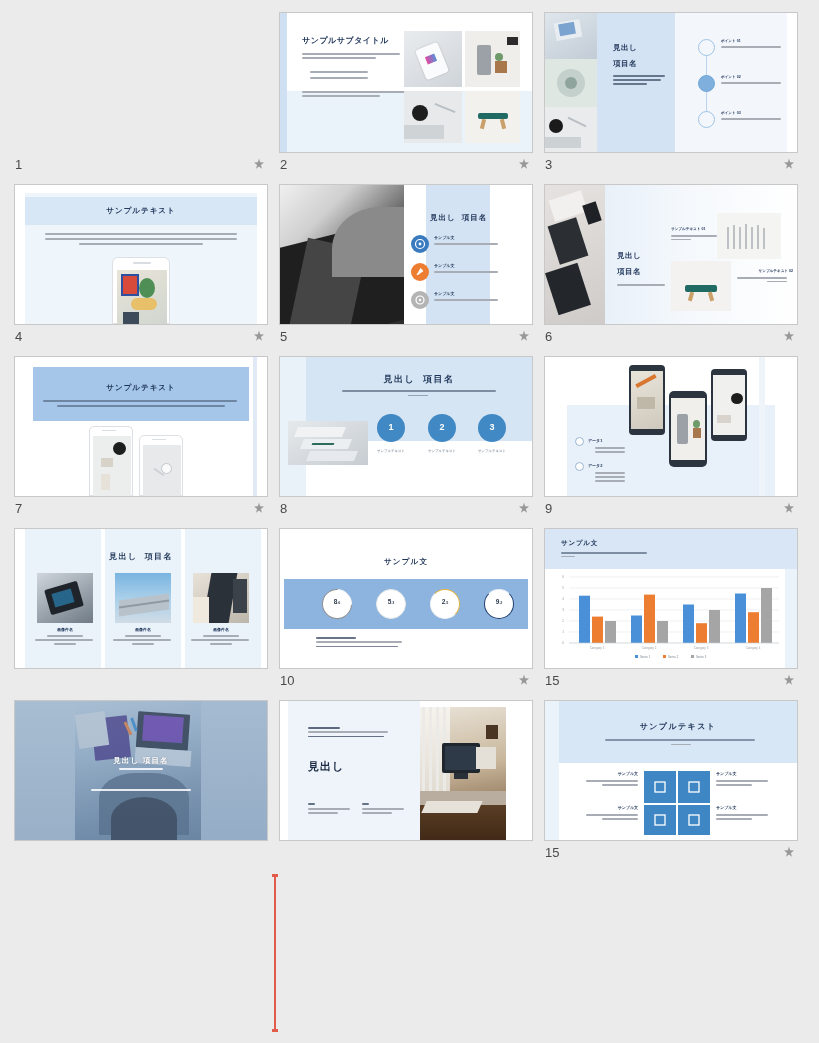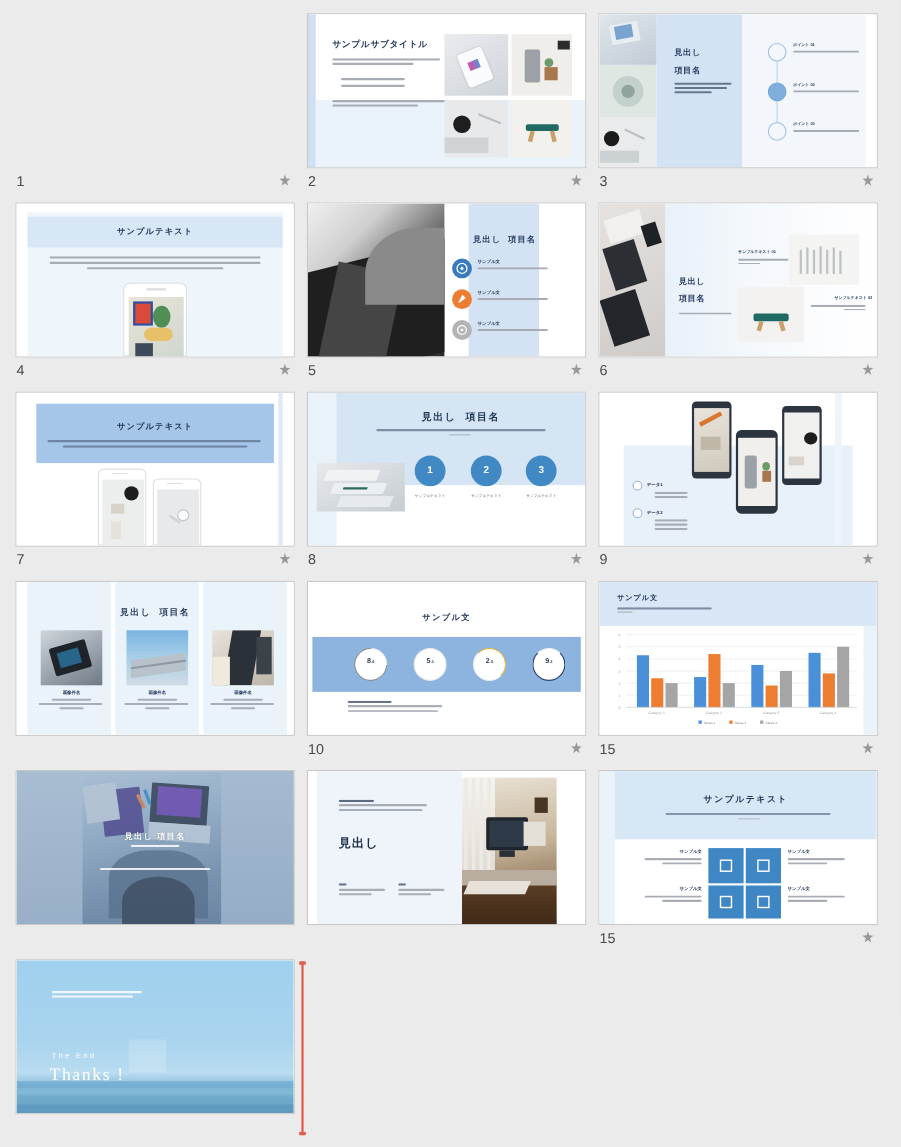--- a/index.html
+++ b/index.html
@@ -760,37 +760,20 @@
         <span class="slidenum">15</span>
         <span class="star">
             <svg viewBox="0 0 12 12" width="12" height="12">
               <path d="M6 0.5 L7.1 4.3 L11 4.6 L7.9 6.9 L9 10.8 L6 8.5 L3 10.8 L4.1 6.9 L1 4.6 L4.9 4.3 Z" fill="#555"></path>
             </svg>
           </span>
       </div>
     </div>
 
     <div class="cell">
-      <div class="thumb">
-        <div class="sl">
-          <div class="ph" style="left:0;top:0;width:252px;height:139px;background:linear-gradient(180deg,#9fd0ee 0%,#a9d4ee 52%,#b9dcf0 74%,#7fb6d4 84%,#5f9fc4 100%);">
-            <div style="position:absolute;left:0;top:110px;width:252px;height:6px;background:#6ea9cd;opacity:.75;"></div>
-            <div style="position:absolute;left:0;top:118px;width:252px;height:4px;background:#84bad9;opacity:.7;"></div>
-            <div style="position:absolute;left:0;top:124px;width:252px;height:5px;background:#6fa6c7;opacity:.6;"></div>
-            <div style="position:absolute;left:0;top:131px;width:252px;height:8px;background:#5e98bc;opacity:.75;"></div>
-            <div style="position:absolute;left:102px;top:72px;width:34px;height:30px;background:rgba(255,255,255,.18);"></div>
-          </div>
-          <div class="tw" style="left:32px;top:28px;width:84px;">
-            <span class="ln white" style="width:82px;height:1.8px;margin-bottom:2.5px;"></span>
-            <span class="ln white" style="width:74px;height:1.8px;"></span>
-          </div>
-          <div class="tw" style="left:32px;top:84px;width:120px;font-size:7px;color:#fff;letter-spacing:2px;">The End</div>
-          <div class="tw" style="left:30px;top:96px;width:160px;font-size:16px;color:#fff;letter-spacing:1.5px;font-family:'Liberation Serif',serif;">Thanks !</div>
-        </div>
-      </div>
     </div>
 
   </div>
 
   <div class="scrollbar">
     <div class="track"></div>
     <div class="cap" style="top:0;"></div>
     <div class="cap" style="bottom:0;"></div>
   </div>
 </div>

